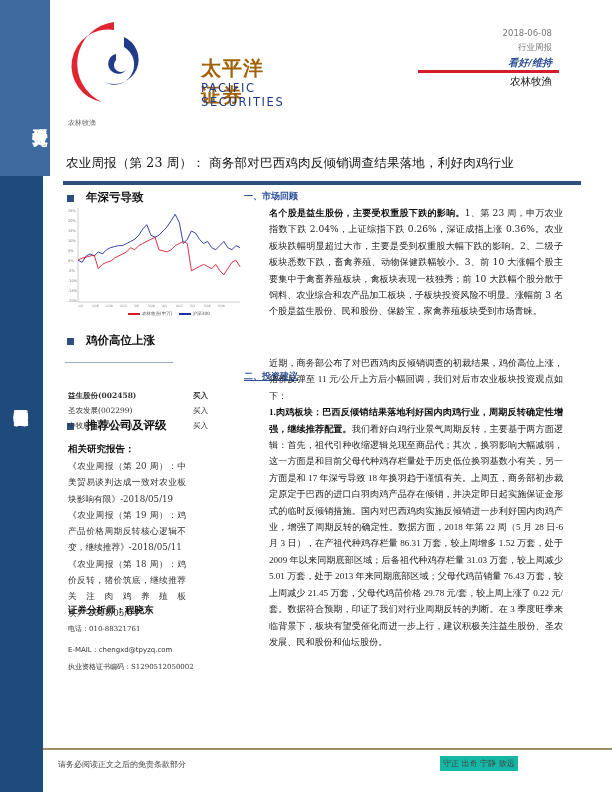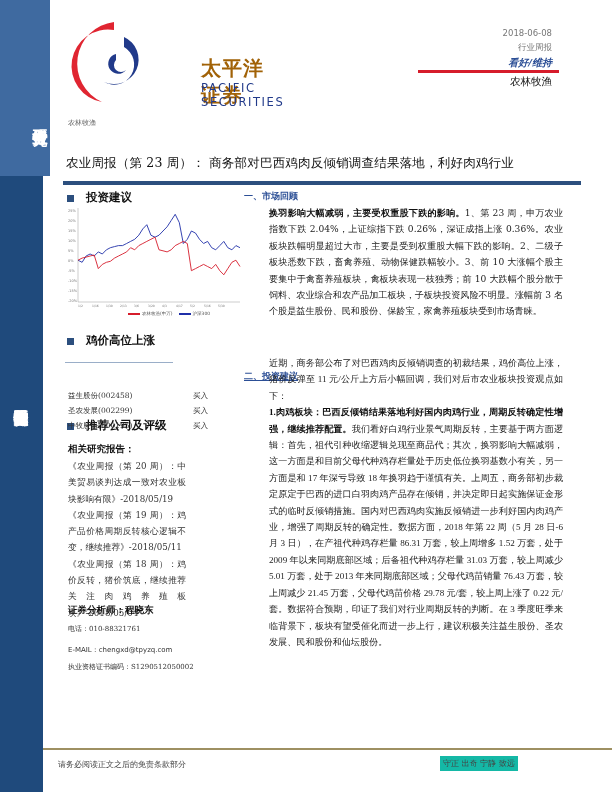--- a/index.html
+++ b/index.html
@@ -130,21 +130,21 @@
 <div class="hdr-date">2018-06-08</div>
 <div class="hdr-type">行业周报</div>
 <div class="hdr-rating">看好/维持</div>
 <div class="hdr-redline"></div>
 <div class="hdr-sector">农林牧渔</div>
 
 <div class="title">农业周报（第 23 周）： 商务部对巴西鸡肉反倾销调查结果落地，利好肉鸡行业</div>
 <div class="title-rule"></div>
 
 <div class="sec-head" style="top:190px;">
-  <span class="sq"></span><span>投资建议</span>
+  <span class="sq"></span><span>年深亏导致</span>
 </div>
 
 <div class="chart-box">
   <svg width="175" height="110" viewBox="0 0 175 110">
     <g font-family="DejaVu Sans, sans-serif" font-size="3.5" fill="#777">
       <text x="0" y="6">25%</text>
         <text x="0" y="16">20%</text>
         <text x="0" y="26">15%</text>
       <text x="0" y="36">10%</text>
         <text x="0" y="46">5%</text>
@@ -179,21 +179,21 @@
 </div>
 
 <div class="sec-head" style="top:333px;">
   <span class="sq"></span><span>鸡价高位上涨</span>
 </div>
 <div class="sub-rule"></div>
 
 <div class="sec-head" style="top:386px;margin-top:32px;">
   <span class="sq"></span><span>推荐公司及评级</span>
 </div>
-<div class="rec-row" style="top:391px;">
+<div class="rec-row" style="top:391px;font-weight:bold;">
   <span>益生股份(002458)</span><span class="rating">买入</span>
 </div>
 <div class="rec-row" style="top:406px;">
   <span>圣农发展(002299)</span><span class="rating">买入</span>
 </div>
 <div class="rec-row" style="top:421px;">
   <span>中牧股份(600195)</span><span class="rating">买入</span>
 </div>
 
 <div class="related-head">相关研究报告：</div>
@@ -203,21 +203,21 @@
   <div>《农业周报（第 18 周）：鸡价反转，猪价筑底，继续推荐关注肉鸡养殖板块》-2018/05/04</div>
 </div>
 
 <div class="analyst-head">证券分析师：程晓东</div>
 <div class="contact cn" style="top:624px;">电话：010-88321761</div>
 <div class="contact" style="top:645px;">E-MAIL：chengxd@tpyzq.com</div>
 <div class="contact cn" style="top:662px;">执业资格证书编码：S1290512050002</div>
 
 <div class="r-sec" style="top:190px;">一、市场回顾</div>
 <div class="body-text" style="top:205px;">
-  <b>换羽影响大幅减弱，主要受权重股下跌的影响。</b><span>1、第 23 周，申万农业指数下跌 2.04%，上证综指下跌 0.26%，深证成指上涨 0.36%。农业板块跌幅明显超过大市，主要是受到权重股大幅下跌的影响。2、二级子板块悉数下跌，畜禽养殖、动物保健跌幅较小。3、前 10 大涨幅个股主要集中于禽畜养殖板块，禽板块表现一枝独秀；前 10 大跌幅个股分散于饲料、农业综合和农产品加工板块，子板块投资风险不明显。涨幅前 3 名个股是益生股份、民和股份、保龄宝，家禽养殖板块受到市场青睐。</span>
+  <b>名个股是益生股份，主要受权重股下跌的影响。</b><span>1、第 23 周，申万农业指数下跌 2.04%，上证综指下跌 0.26%，深证成指上涨 0.36%。农业板块跌幅明显超过大市，主要是受到权重股大幅下跌的影响。2、二级子板块悉数下跌，畜禽养殖、动物保健跌幅较小。3、前 10 大涨幅个股主要集中于禽畜养殖板块，禽板块表现一枝独秀；前 10 大跌幅个股分散于饲料、农业综合和农产品加工板块，子板块投资风险不明显。涨幅前 3 名个股是益生股份、民和股份、保龄宝，家禽养殖板块受到市场青睐。</span>
 </div>
 
 <div class="r-sec underline" style="top:346px;">二、投资建议</div>
 <div class="body-text" style="top:355px;font-family:Liberation Serif, serif;">
   <div>近期，商务部公布了对巴西鸡肉反倾销调查的初裁结果，鸡价高位上涨，猪价反弹至 11 元/公斤上方后小幅回调，我们对后市农业板块投资观点如下：</div>
   <div><b>1.肉鸡板块：巴西反倾销结果落地利好国内肉鸡行业，周期反转确定性增强，继续推荐配置。</b><span>我们看好白鸡行业景气周期反转，主要基于两方面逻辑：首先，祖代引种收缩逻辑兑现至商品代；其次，换羽影响大幅减弱，这一方面是和目前父母代种鸡存栏量处于历史低位换羽基数小有关，另一方面是和 17 年深亏导致 18 年换羽趋于谨慎有关。上周五，商务部初步裁定原定于巴西的进口白羽肉鸡产品存在倾销，并决定即日起实施保证金形式的临时反倾销措施。国内对巴西鸡肉实施反倾销进一步利好国内肉鸡产业，增强了周期反转的确定性。数据方面，2018 年第 22 周（5 月 28 日-6 月 3 日），在产祖代种鸡存栏量 86.31 万套，较上周增多 1.52 万套，处于 2009 年以来同期底部区域；后备祖代种鸡存栏量 31.03 万套，较上周减少 5.01 万套，处于 2013 年来同期底部区域；父母代鸡苗销量 76.43 万套，较上周减少 21.45 万套，父母代鸡苗价格 29.78 元/套，较上周上涨了 0.22 元/套。数据符合预期，印证了我们对行业周期反转的判断。在 3 季度旺季来临背景下，板块有望受催化而进一步上行，建议积极关注益生股份、圣农发展、民和股份和仙坛股份。</span></div>
 </div>
 
 <div class="footer-rule"></div>
 <div class="footer-left">请务必阅读正文之后的免责条款部分</div>

